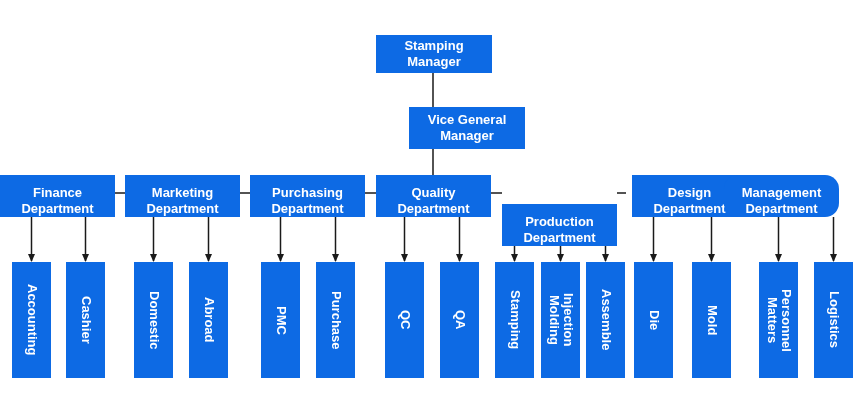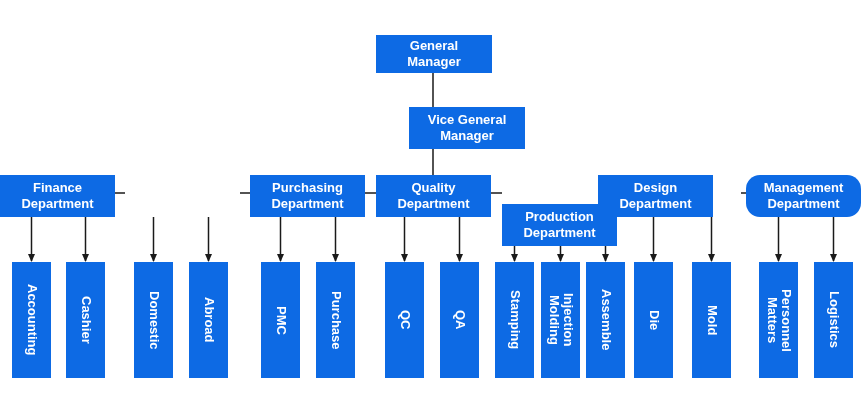--- a/index.html
+++ b/index.html
@@ -28,24 +28,24 @@
     text-align: center;
     box-sizing: border-box;
   }
   .box .lbl {
     max-width: 92px;
   }
   
   .gm  { left: 376px; top: 35px;  width: 116px; height: 38px; }
   .vgm { left: 376px; top: 107px; width: 116px; height: 42px; margin-left: 33px; }
   
-  .dept { top: 175px; height: 42px; width: 115px; }
+  .dept { top: 175px; height: 42px; width: 115px; align-items: flex-end; }
   .d0 { left: 0px; }   .d1 { left: 125px; } .d2 { left: 250px; }
-  .d3 { left: 376px; } .d4 { left: 502px; margin-top: 29px; } .d5 { left: 598px; }
-  .d6 { left: 746px; border-radius: 14px; }
+  .d3 { left: 376px; } .d4 { left: 502px; margin-top: 29px; } .d5 { left: 632px; }
+  .d6 { left: 724px; border-radius: 14px; }
   
   .leaf { top: 262px; height: 116px; width: 39px; }
   .leaf .vlbl {
     writing-mode: vertical-rl;
     max-height: 100px;
     text-align: center;
     font-weight: 700;
     font-size: 13px;
     line-height: 1.15;
   }
@@ -97,28 +97,31 @@
       <line x1="560.5" y1="217" x2="560.5" y2="261" marker-end="url(#arrow)"></line>
       <line x1="605.5" y1="217" x2="605.5" y2="261" marker-end="url(#arrow)"></line>
       <line x1="653.5" y1="217" x2="653.5" y2="261" marker-end="url(#arrow)"></line>
       <line x1="711.5" y1="217" x2="711.5" y2="261" marker-end="url(#arrow)"></line>
       <line x1="778.5" y1="217" x2="778.5" y2="261" marker-end="url(#arrow)"></line>
       <line x1="833.5" y1="217" x2="833.5" y2="261" marker-end="url(#arrow)"></line>
     </g>
   </svg>
 
   <div class="box gm">
-    <span class="lbl">General Manager</span>
+    <span class="lbl">Stamping Manager</span>
   </div>
   <div class="box vgm">
     <span class="lbl">Vice General Manager</span>
   </div>
 
   <div class="box dept d0">
     <span class="lbl">Finance Department</span>
+  </div>
+  <div class="box dept d1">
+    <span class="lbl">Marketing Department</span>
   </div>
   <div class="box dept d3">
     <span class="lbl">Quality Department</span>
   </div>
   <div class="box dept d2">
     <span class="lbl">Purchasing Department</span>
   </div>
   <div class="box dept d4">
     <span class="lbl">Production Department</span>
   </div>

